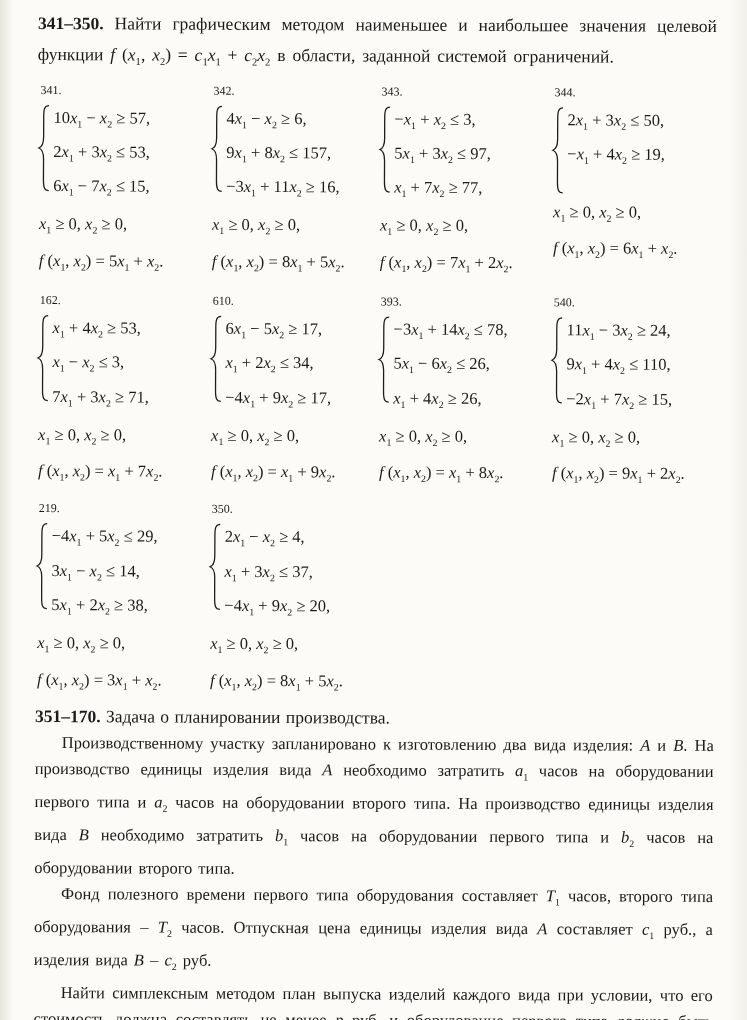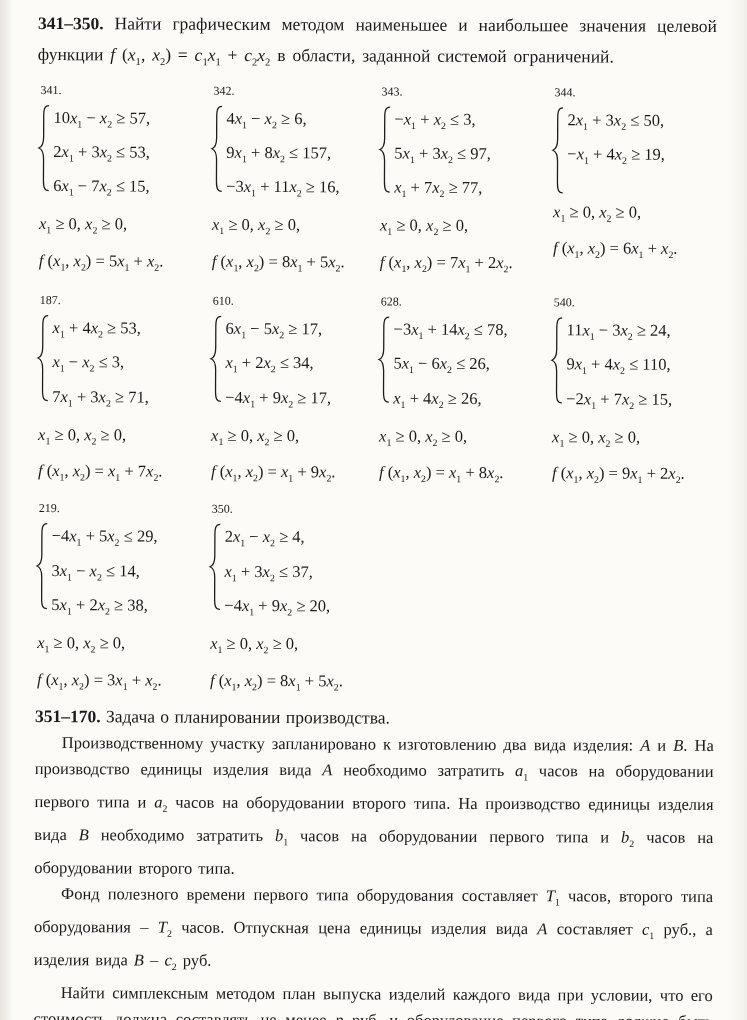--- a/index.html
+++ b/index.html
@@ -104,21 +104,21 @@
         </div>
       </div>
       <div class="math mathify nonneg"><i>x</i><sub>1</sub> ≥ 0, <i>x</i><sub>2</sub> ≥ 0,</div>
       <div class="math mathify obj"><i>f</i> (<i>x</i><sub>1</sub>, <i>x</i><sub>2</sub>) = 6<i>x</i><sub>1</sub> + <i>x</i><sub>2</sub>.</div>
     </div>
   </div>
 
   <div class="row" style="margin-top:6px">
 
     <div>
-      <div class="pnum">187.</div>
+      <div class="pnum">162.</div>
       <div class="sys">
         <svg class="brace" width="13" height="88" viewBox="0 0 13 88">
               <path d="M11.5 1.5 C7 1.5 6.2 5 6.2 12 L6.2 33 C6.2 39.5 4.8 42.8 1.5 44 C4.8 45.2 6.2 48.5 6.2 55 L6.2 76 C6.2 83 7 86.5 11.5 86.5" fill="none" stroke="#1d1d1d" stroke-width="1.3"></path>
             </svg>
         <div>
           <div class="math mathify"><i>x</i><sub>1</sub> + 4<i>x</i><sub>2</sub> ≥ 53,</div>
           <div class="math mathify"><i>x</i><sub>1</sub> − <i>x</i><sub>2</sub> ≤ 3,</div>
           <div class="math mathify">7<i>x</i><sub>1</sub> + 3<i>x</i><sub>2</sub> ≥ 71,</div>
         </div>
       </div>
@@ -136,21 +136,21 @@
           <div class="math mathify">6<i>x</i><sub>1</sub> − 5<i>x</i><sub>2</sub> ≥ 17,</div>
           <div class="math mathify"><i>x</i><sub>1</sub> + 2<i>x</i><sub>2</sub> ≤ 34,</div>
           <div class="math mathify">−4<i>x</i><sub>1</sub> + 9<i>x</i><sub>2</sub> ≥ 17,</div>
         </div>
       </div>
       <div class="math mathify nonneg"><i>x</i><sub>1</sub> ≥ 0, <i>x</i><sub>2</sub> ≥ 0,</div>
       <div class="math mathify obj"><i>f</i> (<i>x</i><sub>1</sub>, <i>x</i><sub>2</sub>) = <i>x</i><sub>1</sub> + 9<i>x</i><sub>2</sub>.</div>
     </div>
 
     <div>
-      <div class="pnum">628.</div>
+      <div class="pnum">393.</div>
       <div class="sys">
         <svg class="brace" width="13" height="88" viewBox="0 0 13 88">
               <path d="M11.5 1.5 C7 1.5 6.2 5 6.2 12 L6.2 33 C6.2 39.5 4.8 42.8 1.5 44 C4.8 45.2 6.2 48.5 6.2 55 L6.2 76 C6.2 83 7 86.5 11.5 86.5" fill="none" stroke="#1d1d1d" stroke-width="1.3"></path>
             </svg>
         <div>
           <div class="math mathify">−3<i>x</i><sub>1</sub> + 14<i>x</i><sub>2</sub> ≤ 78,</div>
           <div class="math mathify">5<i>x</i><sub>1</sub> − 6<i>x</i><sub>2</sub> ≤ 26,</div>
           <div class="math mathify"><i>x</i><sub>1</sub> + 4<i>x</i><sub>2</sub> ≥ 26,</div>
         </div>
       </div>

